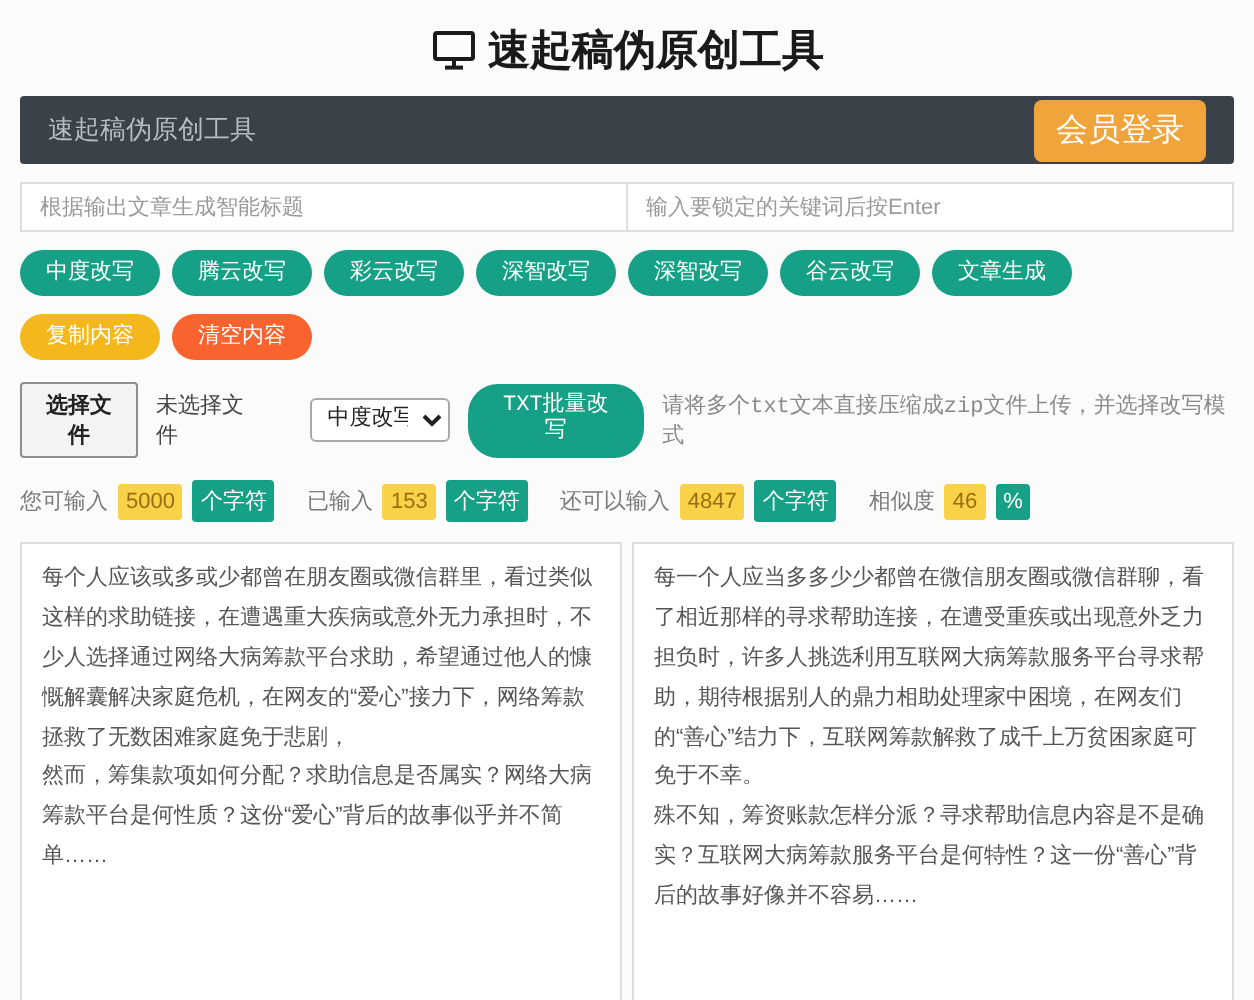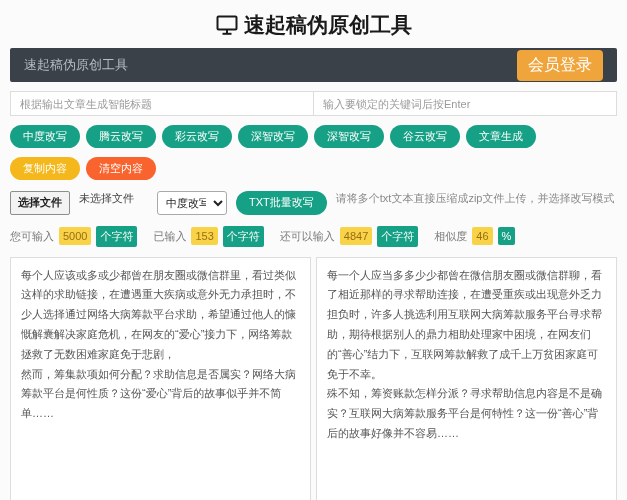--- a/index.html
+++ b/index.html
@@ -44,22 +44,22 @@
   .pill {
     background: #16a085; border: none; color: #fff; cursor: pointer;
     font-size: 11px; padding: 5px 13px; border-radius: 15px;
     font-family: inherit; line-height: 1.2;
   }
   .pill.copy  { background: #f5b81c; }
   .pill.clear { background: #f9632e; }
 
   
   .file-row {
-    display: flex; gap: 9px;
-    margin-top: 11px; font-size: 11px;
+    display: flex; align-items: center; gap: 9px;
+    margin-top: 11px; font-size: 11px; font-family: Liberation Mono, monospace;
   }
   .file-btn {
     border: 1px solid #8d8d8d; background: #f3f3f3; border-radius: 2px;
     font-size: 11px; padding: 3px 7px; cursor: pointer; font-family: inherit;
     font-weight: bold; color: #222;
   }
   .no-file { color: #444; margin-right: 14px; }
   .mode-select {
     border: 1px solid #a9a9a9; border-radius: 3px; background: #fff;
     font-size: 11px; padding: 3px 4px; width: 70px; color: #222;

